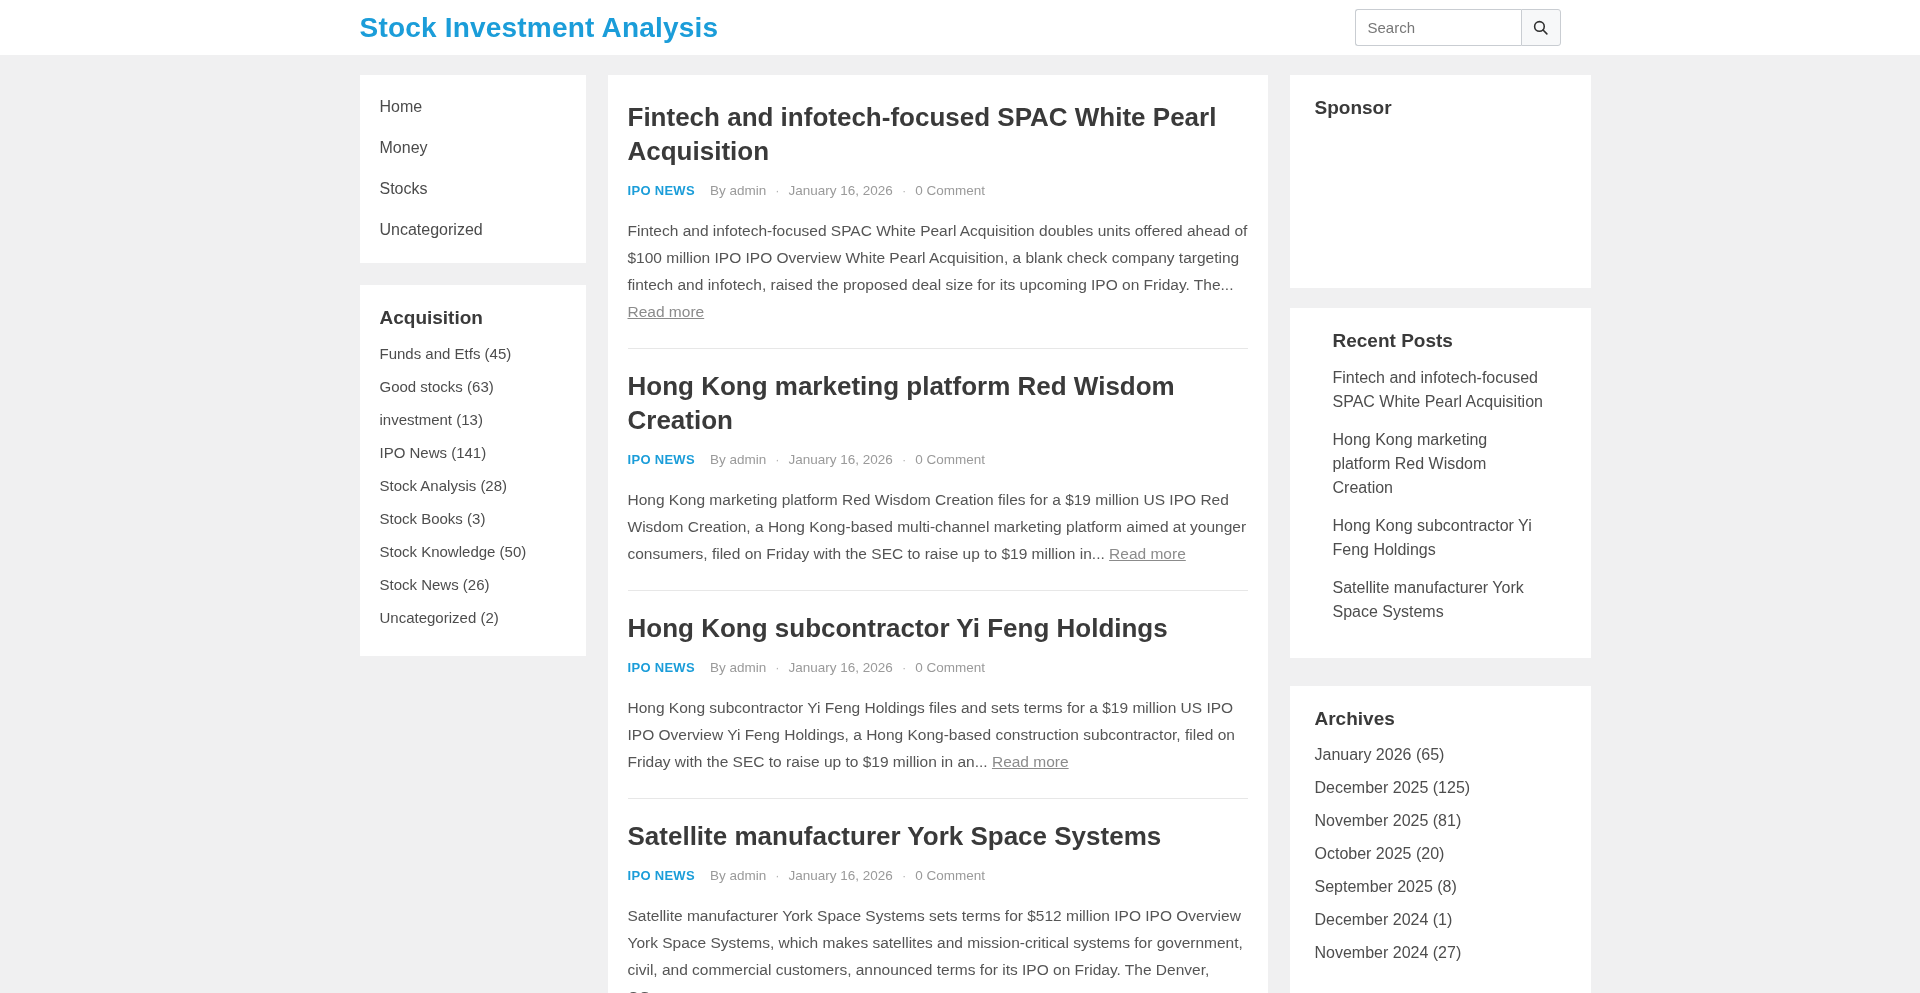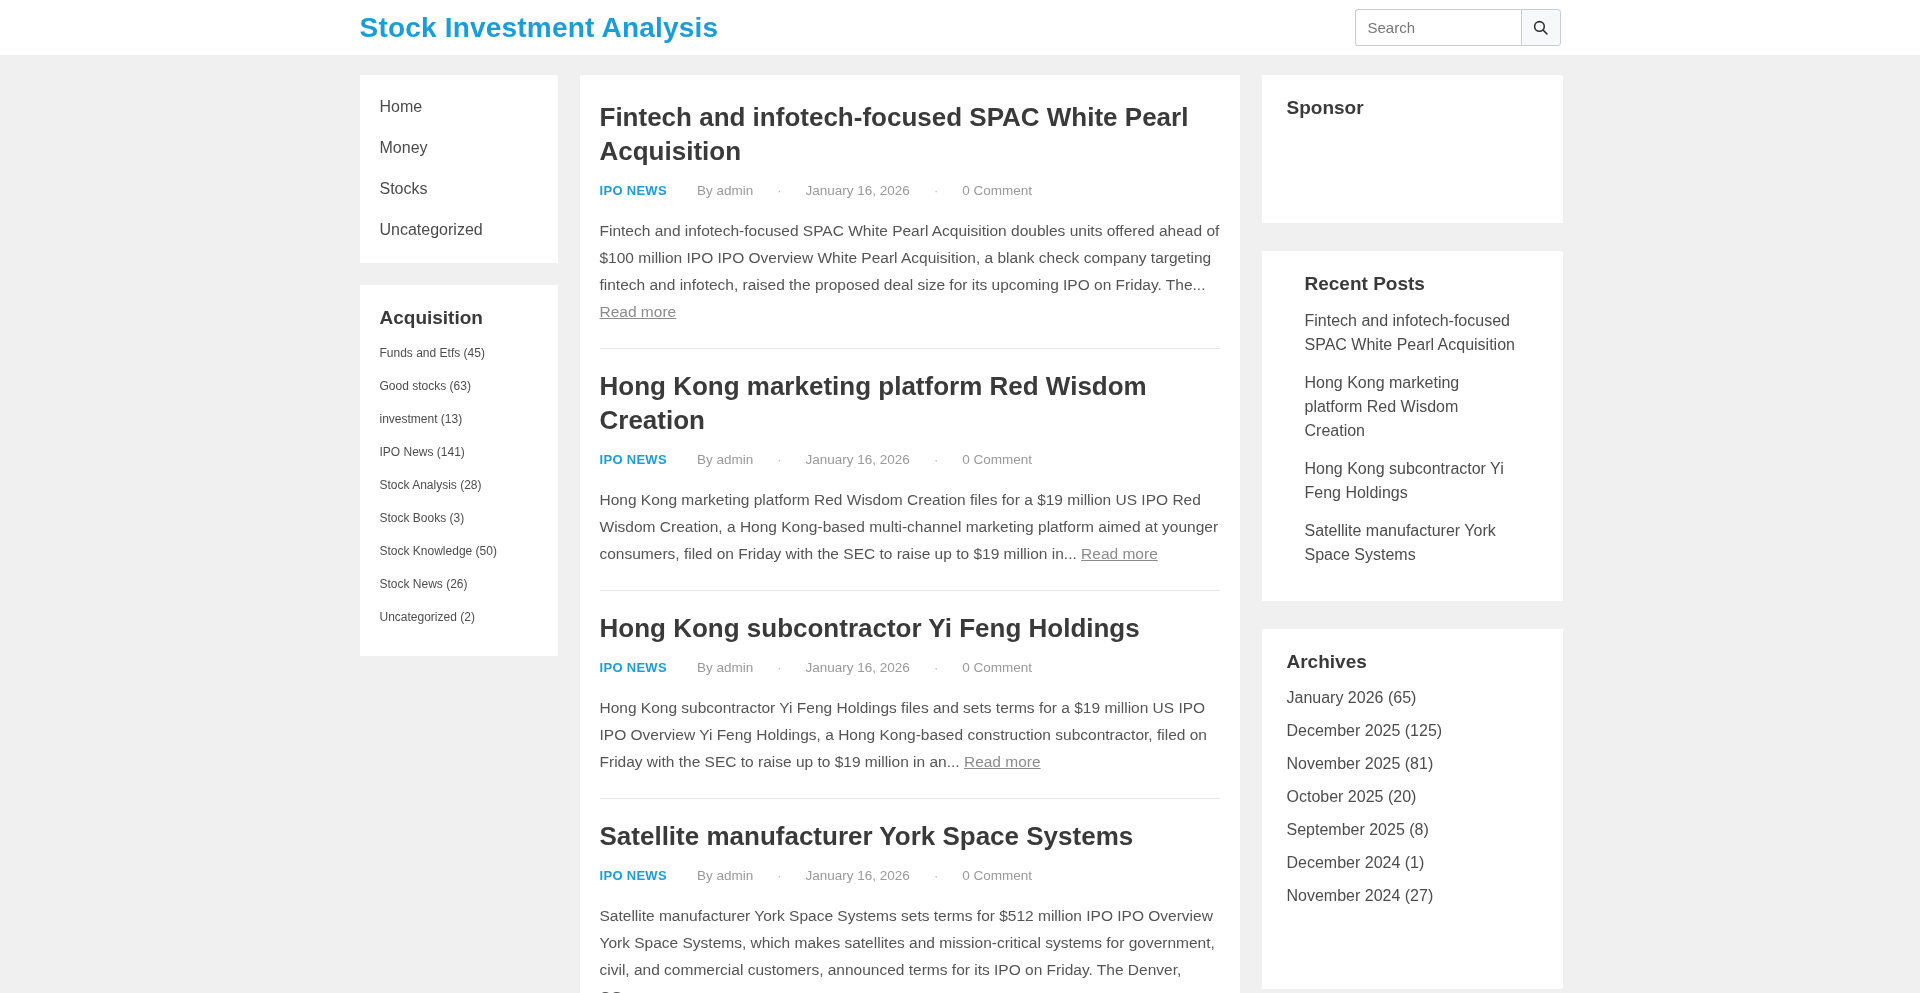--- a/index.html
+++ b/index.html
@@ -29,53 +29,53 @@
     width: 40px; background: #f7f8f9; border: 1px solid #c9cdd2;
     border-radius: 0 3px 3px 0; display: flex; align-items: center;
     justify-content: center; cursor: pointer;
   }
 
   
   .container {
     width: 1201px; margin: 0 auto; padding-top: 20px;
     display: flex; gap: 22px; align-items: flex-start;
   }
-  .col-left  { width: 198px; flex: none; }
+  .col-left  { width: 226px; flex: none; }
   .col-main  { width: 660px; flex: none; }
   .col-right { width: 301px; flex: none; }
   .box { background: #ffffff; }
 
   
   .nav-box { padding: 11px 0 13px; margin-bottom: 22px; }
   .nav-box a {
     display: block; padding: 10px 20px; font-size: 16px; color: #4b4b4b; line-height: 21px;
   }
   .cat-box { padding: 22px 20px 16px; }
   .widget-title { font-size: 19px; font-weight: bold; color: #3a3a3a; margin-bottom: 14px; }
   .link-list li { list-style: none; margin-bottom: 12px; }
-  .link-list a { font-size: 12px; color: #4d4d4d; line-height: 21px; }
+  .link-list a { font-size: 15px; color: #4d4d4d; line-height: 21px; }
 
   
   .posts-box { padding: 25px 20px 30px; min-height: 1100px; }
   .post-title {
     font-size: 26px; line-height: 34px; font-weight: bold; color: #3a3a3a;
     margin-bottom: 15px; display: block;
   }
   .post-meta {
-    display: flex; align-items: baseline; gap: 24px;
+    display: flex; align-items: baseline; gap: 9px;
     margin-bottom: 19px; font-size: 13.5px; color: #9a9a9a;
   }
   .post-cat { color: #1b9dd9; font-weight: bold; font-size: 13px; letter-spacing: 0.3px; margin-right: 6px; }
   .meta-dot { color: #b5b5b5; font-size: 13px; }
   .post-excerpt { font-size: 15.5px; line-height: 27px; color: #555; }
   .read-more { color: #8b8b8b; text-decoration: underline; }
   .post-sep { border: none; border-top: 1px solid #e7e7e7; margin: 23px 0 20px; }
 
   
-  .sponsor-box { padding: 22px 25px; height: 148px; margin-bottom: 28px; }
+  .sponsor-box { padding: 22px 25px; height: 213px; margin-bottom: 20px; }
   .ad-slot { height: 80px; }
   .recent-box { padding: 22px 43px 20px; margin-bottom: 28px; }
   .recent-list li { list-style: none; margin-bottom: 14px; }
   .recent-list a { font-size: 16px; line-height: 24px; color: #4d4d4d; }
   .archives-box { padding: 22px 25px 20px; min-height: 360px; }
   .arch-list li { list-style: none; margin-bottom: 12px; }
   .arch-list a { font-size: 16px; line-height: 21px; color: #4d4d4d; }
 </style>
 </head>
 <body>

